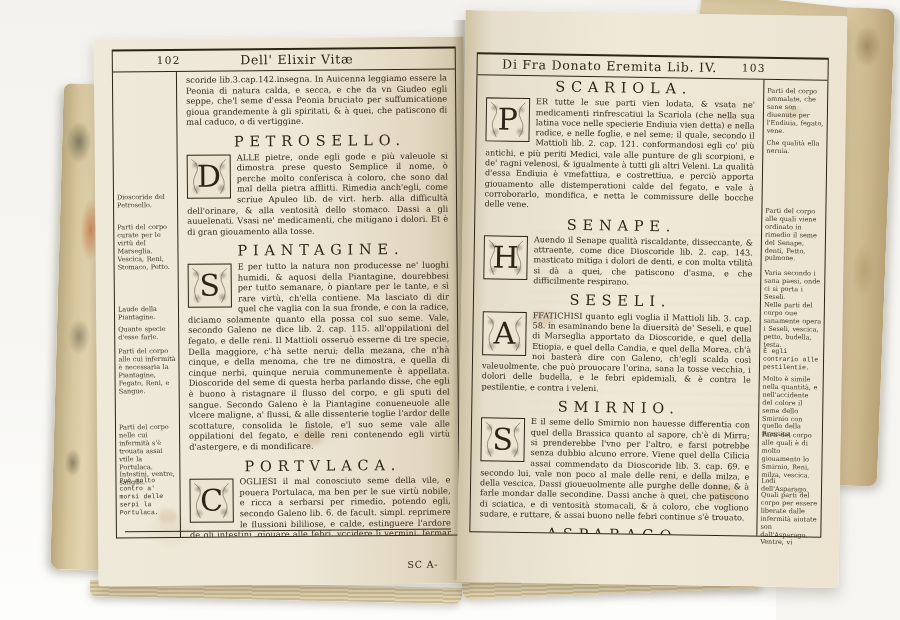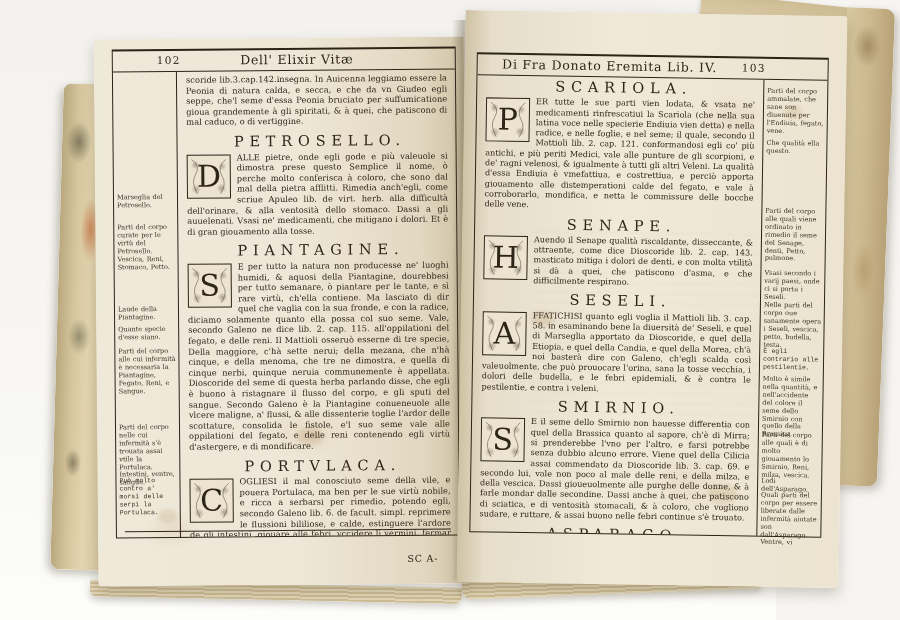--- a/index.html
+++ b/index.html
@@ -78,21 +78,21 @@
     position:relative;display:flex;align-items:center;justify-content:center;
     background:
       radial-gradient(6px 6px at 18% 22%, rgba(46,37,25,.35), rgba(46,37,25,0) 70%),
       radial-gradient(6px 6px at 82% 26%, rgba(46,37,25,.3), rgba(46,37,25,0) 70%),
       radial-gradient(7px 7px at 20% 80%, rgba(46,37,25,.3), rgba(46,37,25,0) 70%),
       radial-gradient(7px 7px at 80% 78%, rgba(46,37,25,.35), rgba(46,37,25,0) 70%),
       #ece4d0;}
   .dropcap svg{position:absolute;inset:0;width:100%;height:100%;}
   .dropcap .letter{position:relative;font-size:30px;line-height:1;color:#2e2519;}
   .catchword{position:absolute;color:#2e2519;font-size:9.5px;letter-spacing:.08em;}
-  .page-left .catchword{right:30px;bottom:20px;}
+  .page-left .catchword{right:30px;bottom:14px;}
 
   
   .bleed{position:absolute;left:70px;right:80px;top:220px;bottom:80px;pointer-events:none;opacity:.18;
     background:repeating-linear-gradient(180deg, rgba(90,75,50,.25) 0 1px, rgba(90,75,50,0) 1px 10px);filter:blur(1px);}
 </style>
 </head>
 <body>
 
 <div class="scene">
 
@@ -105,24 +105,24 @@
   <div class="page page-left">
     <div class="foxing" style="left:200px;top:390px;width:26px;height:18px;background:rgba(160,115,55,.18);"></div>
     <div class="foxing" style="left:60px;top:470px;width:20px;height:14px;background:rgba(160,115,55,.16);"></div>
     <div class="pagebox">
       <div class="header">
         <span class="pnum">102</span>
         <span class="ptitle">Dell' Elixir Vitæ</span>
       </div>
       <div class="bodygrid">
         <div class="margincol">
-          <div class="note" style="top:122px;">Marseglia del Petrosello.</div>
-          <div class="note" style="top:152px;">Parti del corpo curate per le virtù del Petrosello. Vescica, Reni, Stomaco, Petto.</div>
+          <div class="note" style="top:122px;">Dioscoride del Petrosello.</div>
+          <div class="note" style="top:152px;">Parti del corpo curate per le virtù del Marseglia. Vescica, Reni, Stomaco, Petto.</div>
           <div class="note" style="top:234px;">Laude della Piantagine.</div>
-          <div class="note" style="top:254px;">Quante specie d'esse siano.</div>
+          <div class="note" style="top:254px;">Quante specie d'esse farle.</div>
           <div class="note" style="top:276px;">Parti del corpo alle cui infermità è necessaria la Piantagine, Fegato, Reni, e Sangue.</div>
           <div class="note" style="top:352px;">Parti del corpo nelle cui infermità s'è trouata assai vtile la Portulaca. Intestini, ventre, sangue.</div>
           <div class="note" style="top:405px;font-family:Liberation Mono, monospace;">Può molto contro a' morsi delle serpi la Portulaca.</div>
         </div>
         <div class="maincol">
           <p class="para">scoride lib.3.cap.142.insegna. In Auicenna leggiamo essere la Peonia di natura calda, e secca, e che da vn Giudeo egli seppe, che'l seme d'essa Peonia bruciato per suffumicatione gioua grandemente à gli spiritati, &amp; à quei, che patiscono di mal caduco, o di vertiggine.</p>
 
           <h2 class="section-heading">PETROSELLO.</h2>
           <div class="para">
             <span class="dropcap">
@@ -226,23 +226,23 @@
                 <span class="letter">S</span>
               </span>
             <span>E il seme dello Smirnio non hauesse differentia con quel della Brassica quanto al sapore, ch'è di Mirra; si prenderebbe l'vno per l'altro, e farsi potrebbe senza dubbio alcuno errore. Viene quel della Cilicia assai commendato da Dioscoride lib. 3. cap. 69. e secondo lui, vale non poco al male delle reni, e della milza, e della vescica. Dassi gioueuolmente alle purghe delle donne, &amp; à farle mondar dalle secondine. Dassi anche à quei, che patiscono di sciatica, e di ventosità stomacali, &amp; à coloro, che vogliono sudare, e ruttare, &amp; assai buono nelle febri continue s'è trouato.</span>
           </div>
 
           <h2 class="section-heading">ASPARAGO.</h2>
 
         </div>
         <div class="margincol">
           <div class="note" style="top:8px;">Parti del corpo ammalate, che sane son diuenute per l'Endiuia, fegato, vene.</div>
-          <div class="note" style="top:60px;">Che qualità ella questo.</div>
+          <div class="note" style="top:60px;">Che qualità ella neruia.</div>
           <div class="note" style="top:128px;">Parti del corpo alle quali viene ordinato in rimedio il seme del Senape, denti, Petto, pulmone.</div>
-          <div class="note" style="top:190px;">Vsasi secondo i varij paesi, onde ci si porta i Seseli.</div>
+          <div class="note" style="top:190px;">Varia secondo i sana paesi, onde ci si porta i Seseli.</div>
           <div class="note" style="top:222px;">Nelle parti del corpo oue sanamente opera i Seseli, vescica, petto, budella, testa.</div>
           <div class="note" style="top:268px;font-family:Liberation Mono, monospace;">È egli contrario alle pestilentie.</div>
           <div class="note" style="top:296px;">Molto è simile nella quantità, e nell'accidente del colore il seme dello Smirnio con quello della Brassica.</div>
           <div class="note" style="top:352px;">Parti del corpo alle quali è di molto giouamento lo Smirnio, Reni, milza, vescica.</div>
           <div class="note" style="top:398px;">Lodi dell'Asparago.</div>
           <div class="note" style="top:412px;">Quali parti del corpo per essere liberate dalle infermità aiutate son dall'Asparago. Ventre, vi</div>
         </div>
       </div>
     </div>
   </div>

